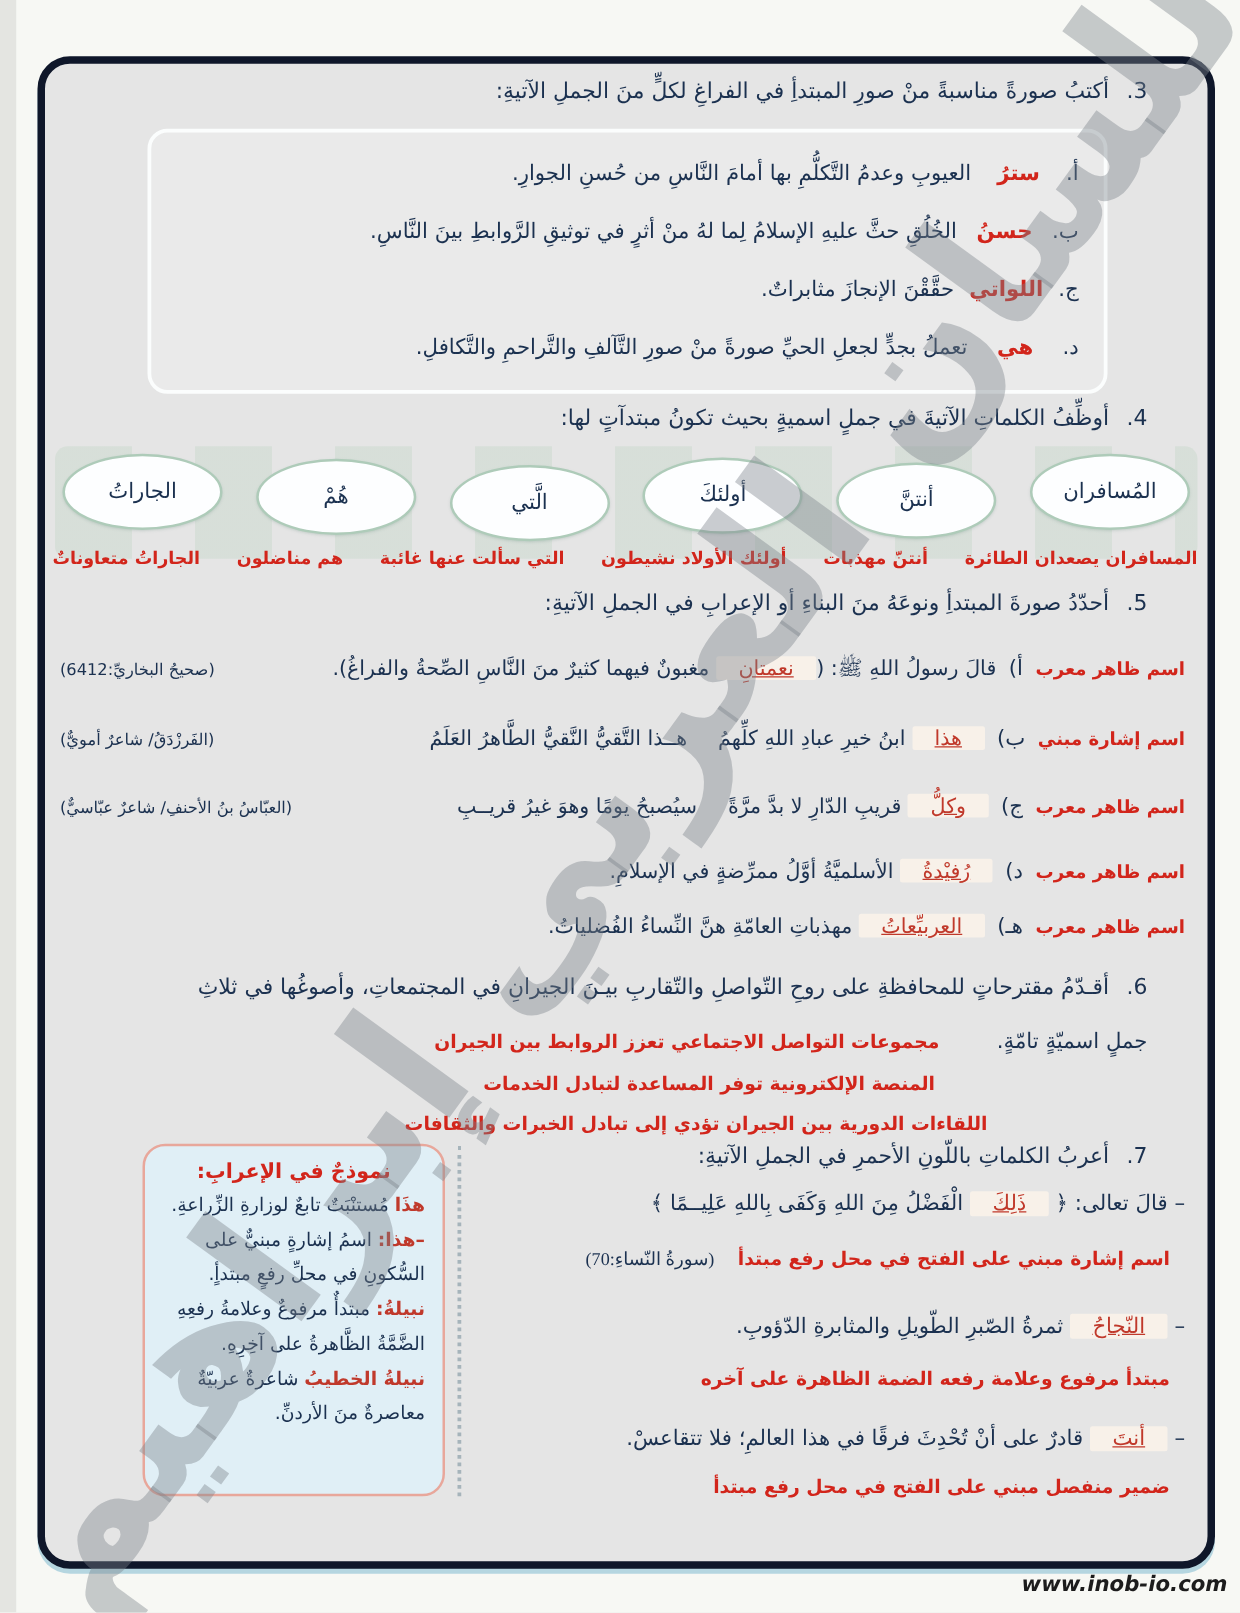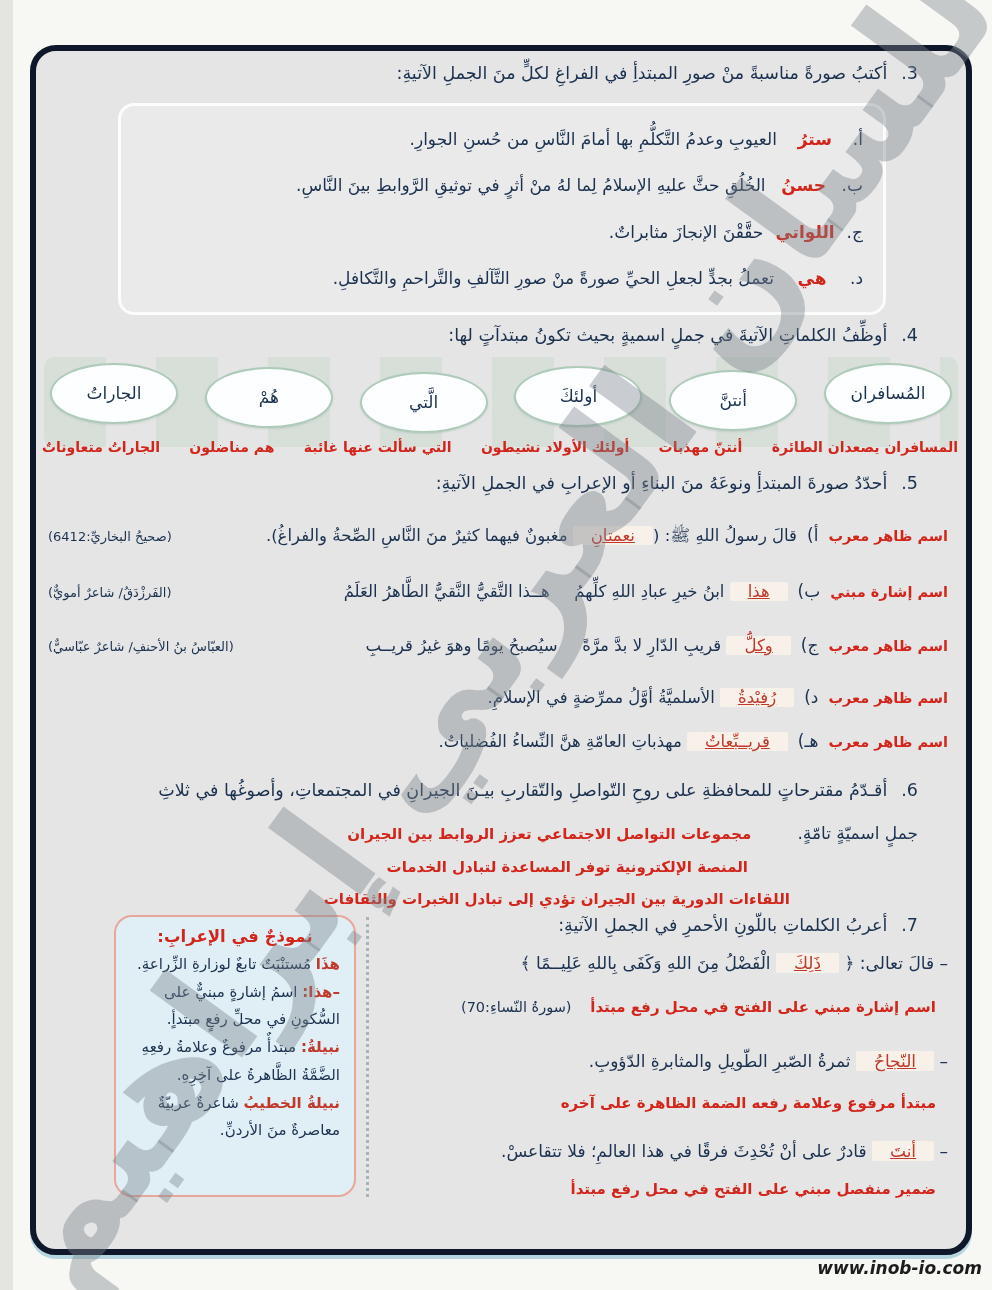--- a/index.html
+++ b/index.html
@@ -60,21 +60,21 @@
              border:2px solid #e8a79b;border-radius:18px;background:#e0eff6;
              box-sizing:border-box;padding:8px 14px;text-align:right;
              font-size:15px;color:#1b3150;}
   .model-box .m-title{text-align:center;color:#d2251b;font-weight:bold;font-size:16.5px;margin-bottom:2px;}
   .model-box .m-line{line-height:1.85;}
   .m-red{color:#c0392b;font-weight:bold;}
   .dotted-sep{position:absolute;left:330px;top:866px;height:280px;width:0;
               border-left:3px dotted #a6b4bb;}
   .q7-row{position:absolute;right:18px;left:352px;font-size:17px;color:#1b3150;white-space:nowrap;}
   .q7-ann{position:absolute;right:30px;left:352px;font-size:15px;white-space:nowrap;}
-  .q7-ann .cite{color:#1b3150;font-weight:normal;font-size:14.5px;margin-right:14px;}
+  .q7-ann .cite{color:#1b3150;font-weight:normal;font-size:14.5px;margin-right:14px;font-family:Liberation Serif, serif;}
   .verse{letter-spacing:0.5px;}
 
   
   .watermark{position:absolute;top:520px;left:-320px;width:1650px;text-align:center;
              transform:rotate(-54deg);font-size:150px;font-weight:bold;
              color:rgba(122,131,138,0.40);white-space:nowrap;pointer-events:none;z-index:6;}
   .site-url{position:absolute;right:10px;top:1258px;direction:ltr;
             font-style:italic;font-weight:bold;font-size:17px;color:#1c1c1c;}
 </style>
 </head>
@@ -167,21 +167,21 @@
       <span class="cite">(العبّاسُ بنُ الأحنفِ/ شاعرٌ عبّاسيٌّ)</span>
     </div>
     <div class="q5-row" style="top:634px">
       <span class="hand">اسم ظاهر معرب</span>
       <span class="letter">د)</span>
       <span><span></span><span class="red-print">رُفيْدةُ</span><span> الأسلميَّةُ أوَّلُ ممرِّضةٍ في الإسلامِ.</span></span>
     </div>
     <div class="q5-row" style="top:678px">
       <span class="hand">اسم ظاهر معرب</span>
       <span class="letter">هـ)</span>
-      <span><span></span><span class="red-print">قريــبِّعاتُ</span><span> مهذباتِ العامّةِ هنَّ النِّساءُ الفُضلياتُ.</span></span>
+      <span><span></span><span class="red-print">العربيِّعاتُ</span><span> مهذباتِ العامّةِ هنَّ النِّساءُ الفُضلياتُ.</span></span>
     </div>
 
     <div class="heading" style="top:727px">
       <span class="qnum">6.</span><span>أقـدّمُ مقترحاتٍ للمحافظةِ على روحِ التّواصلِ والتّقاربِ بيـنَ الجيرانِ في المجتمعاتِ، وأصوغُها في ثلاثِ</span>
     </div>
     <div class="q6-line2" style="top:770px">
       <span>جملٍ اسميّةٍ تامّةٍ.</span>
       <span class="hand" style="font-size:15px">مجموعات التواصل الاجتماعي تعزز الروابط بين الجيران</span>
     </div>
     <div class="q6-ans hand" style="top:838px;right:176px">اللقاءات الدورية بين الجيران تؤدي إلى تبادل الخبرات والثقافات</div>

